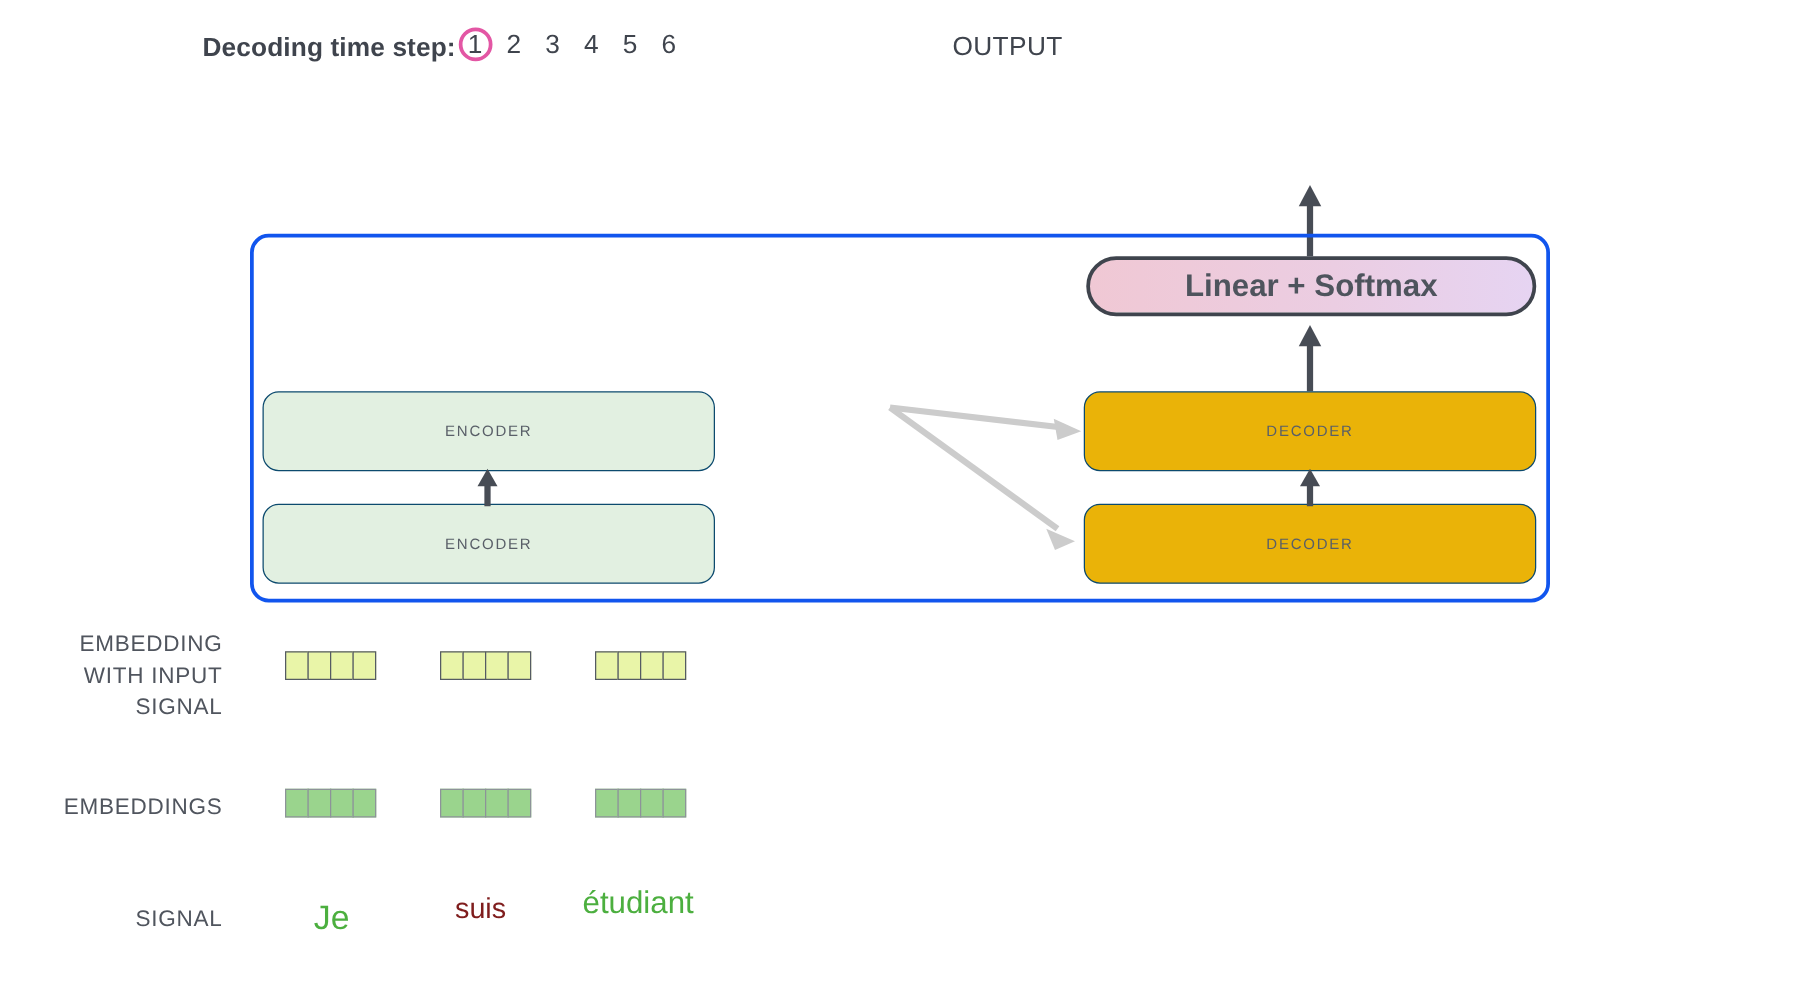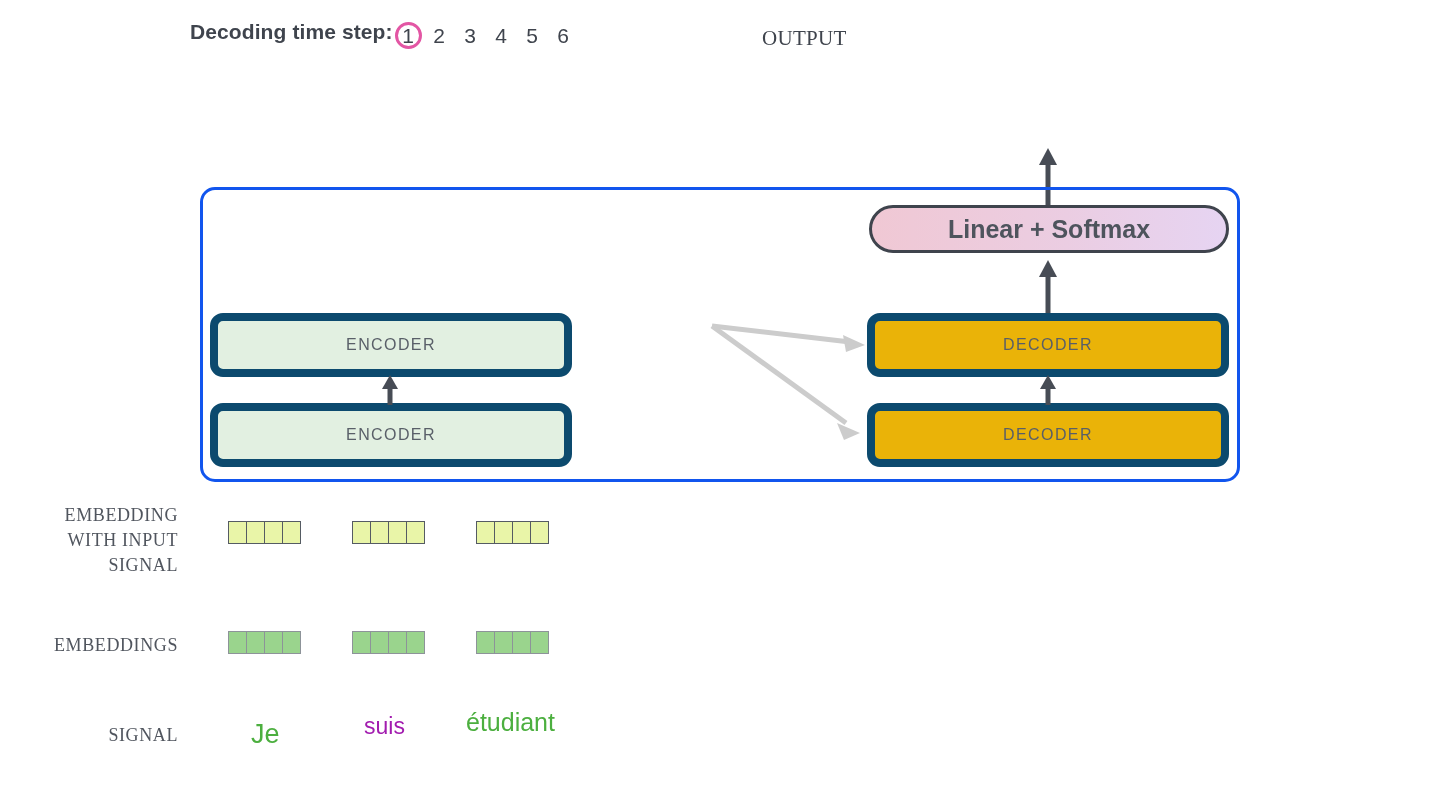--- a/index.html
+++ b/index.html
@@ -18,23 +18,22 @@
     background: #ffffff;
     overflow: hidden;
   }
 
   
   .timestep-row {
     position: absolute;
     left: 162px;
     top: 20px;
     display: flex;
-    align-items: flex-start;
+    align-items: flex-end;
     white-space: nowrap;
-    margin-left: 28px;
   }
   .timestep-label {
     font-size: 21px;
     font-weight: bold;
     color: #3f444d;
     letter-spacing: 0.1px;
   }
   .step-list {
     display: flex;
     align-items: center;
@@ -65,46 +64,45 @@
     box-sizing: border-box;
   }
 
   .output-label {
     position: absolute;
     left: 762px;
     top: 26px;
     font-size: 21px;
     color: #3f444d;
     letter-spacing: 0.3px;
-    font-family: Liberation Serif, serif;
   }
 
   
   .model-frame {
     position: absolute;
     left: 200px;
     top: 187px;
     width: 1040px;
     height: 295px;
     border: 3px solid #1155ee;
     border-radius: 15px;
     box-sizing: border-box;
     background: transparent;
   }
 
   
   .stackbox {
     position: absolute;
     box-sizing: border-box;
-    border: 8px solid #0c4a6e;
+    border: 1px solid #0c4a6e;
     border-radius: 13px;
     display: flex;
     align-items: center;
     justify-content: center;
-    font-size: 16px;
+    font-size: 12px;
     color: #595f68;
     letter-spacing: 1.4px;
   }
   .enc {
     background: #e2f0e1;
     left: 210px;
     width: 362px;
     height: 64px;
   }
   .dec {
@@ -141,21 +139,20 @@
   }
 
   
   .rowlabel {
     position: absolute;
     font-size: 18px;
     color: #50555e;
     letter-spacing: 0.6px;
     text-align: right;
     line-height: 25px;
-    font-family: Liberation Serif, serif;
   }
   #lbl-embtime { left: 0px; top: 503px; width: 178px; }
   #lbl-embeddings { left: 0px; top: 633px; width: 178px; }
   #lbl-input { left: 0px; top: 723px; width: 178px; }
 
   
   .cellgroup {
     position: absolute;
     display: flex;
   }
@@ -287,16 +284,16 @@
       <span class="cell embed"></span>
     </div>
   <div class="cellgroup" id="em-g2" style="left: 476px; top: 631px;">
       <span class="cell embed"></span>
       <span class="cell embed"></span>
       <span class="cell embed"></span>
       <span class="cell embed"></span>
     </div>
 
   <div class="word" id="word-0" style="left: 251px; top: 719px; font-size: 27px; color: rgb(76, 175, 63);">Je</div>
-  <div class="word" id="word-1" style="left: 364px; top: 713px; font-size: 23px; color: #a21caf;">suis</div>
+  <div class="word" id="word-1" style="left: 364px; top: 713px; font-size: 23px; color: #7f1d1d;">suis</div>
   <div class="word" id="word-2" style="left: 466px; top: 708px; font-size: 25px; color: rgb(76, 175, 63);">étudiant</div>
 
 </div>
 
 </body></html>

